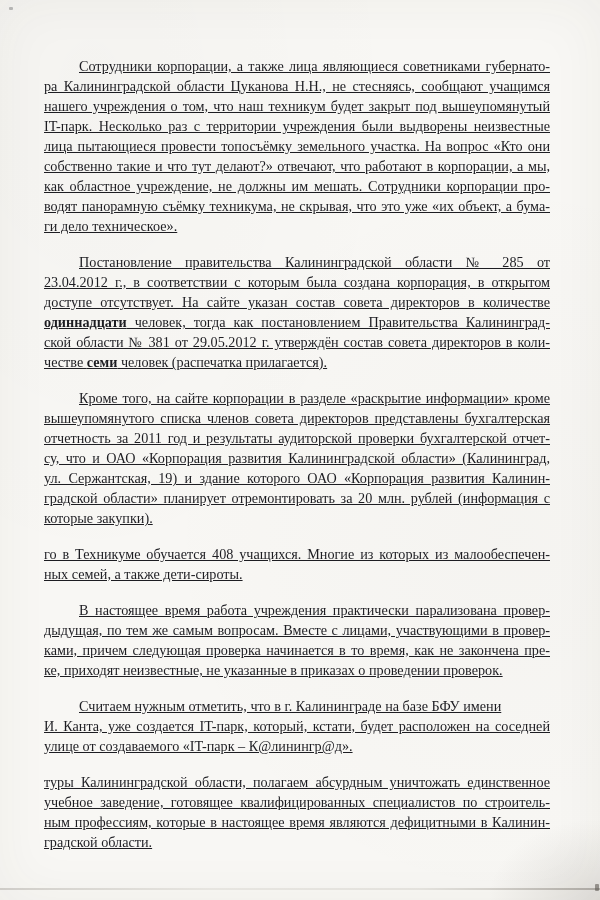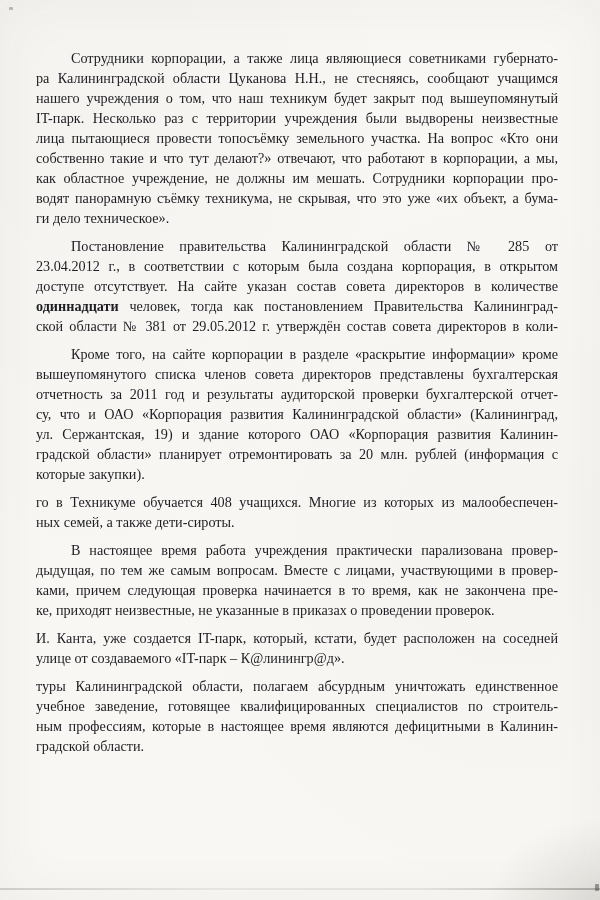--- a/index.html
+++ b/index.html
@@ -25,21 +25,22 @@
     color: var(--ink, #1d1d22);
     overflow: hidden;
   }
   .textblock {
     position: absolute;
     left: 28px;
     top: 40px;
     width: 538px;
   }
   .para {
-    margin: 8px;
+    margin: 16px;
+    text-decoration: underline;
   }
   .line {
     font-size: 14.2px;
     line-height: 20px;
     text-align: justify;
     text-align-last: justify;
     overflow: hidden;
     white-space: nowrap;
   }
   .line.no-just {
@@ -107,20 +108,21 @@
         <div class="line"><span>как областное учреждение, не должны им мешать. Сотрудники корпорации про-</span></div>
         <div class="line"><span>водят панорамную съёмку техникума, не скрывая, что это уже «их объект, а бума-</span></div>
         <div class="line no-just"><span>ги дело техническое».</span></div>
       </div>
       <div class="para">
         <div class="line indent"><span>Постановление правительства Калининградской области № 285 от</span></div>
         <div class="line"><span>23.04.2012 г., в соответствии с которым была создана корпорация, в открытом</span></div>
         <div class="line"><span>доступе отсутствует. На сайте указан состав совета директоров в количестве</span></div>
         <div class="line"><span></span><b>одиннадцати</b><span> человек, тогда как постановлением Правительства Калининград-</span></div>
         <div class="line"><span>ской области № 381 от 29.05.2012 г. утверждён состав совета директоров в коли-</span></div>
+        <div class="line no-just"><span>честве </span><b>семи</b><span> человек (распечатка прилагается).</span></div>
       </div>
       <div class="para">
         <div class="line indent"><span>Кроме того, на сайте корпорации в разделе «раскрытие информации» кроме</span></div>
         <div class="line"><span>вышеупомянутого списка членов совета директоров представлены бухгалтерская</span></div>
         <div class="line"><span>отчетность за 2011 год и результаты аудиторской проверки бухгалтерской отчет-</span></div>
         <div class="line"><span>су, что и ОАО «Корпорация развития Калининградской области» (Калининград,</span></div>
         <div class="line"><span>ул. Сержантская, 19) и здание которого ОАО «Корпорация развития Калинин-</span></div>
         <div class="line"><span>градской области» планирует отремонтировать за 20 млн. рублей (информация с</span></div>
         <div class="line no-just"><span>которые закупки).</span></div>
       </div>
@@ -128,20 +130,21 @@
         <div class="line"><span>го в Техникуме обучается 408 учащихся. Многие из которых из малообеспечен-</span></div>
         <div class="line no-just"><span>ных семей, а также дети-сироты.</span></div>
       </div>
       <div class="para">
         <div class="line indent"><span>В настоящее время работа учреждения практически парализована провер-</span></div>
         <div class="line"><span>дыдущая, по тем же самым вопросам. Вместе с лицами, участвующими в провер-</span></div>
         <div class="line"><span>ками, причем следующая проверка начинается в то время, как не закончена пре-</span></div>
         <div class="line no-just"><span>ке, приходят неизвестные, не указанные в приказах о проведении проверок.</span></div>
       </div>
       <div class="para">
+        <div class="line no-just indent"><span>Считаем нужным отметить, что в г. Калининграде на базе БФУ имени</span></div>
         <div class="line"><span>И. Канта, уже создается IT-парк, который, кстати, будет расположен на соседней</span></div>
         <div class="line no-just"><span>улице от создаваемого «IT-парк – К@линингр@д».</span></div>
       </div>
       <div class="para">
         <div class="line"><span>туры Калининградской области, полагаем абсурдным уничтожать единственное</span></div>
         <div class="line"><span>учебное заведение, готовящее квалифицированных специалистов по строитель-</span></div>
         <div class="line"><span>ным профессиям, которые в настоящее время являются дефицитными в Калинин-</span></div>
         <div class="line no-just"><span>градской области.</span></div>
       </div>
     </div>

